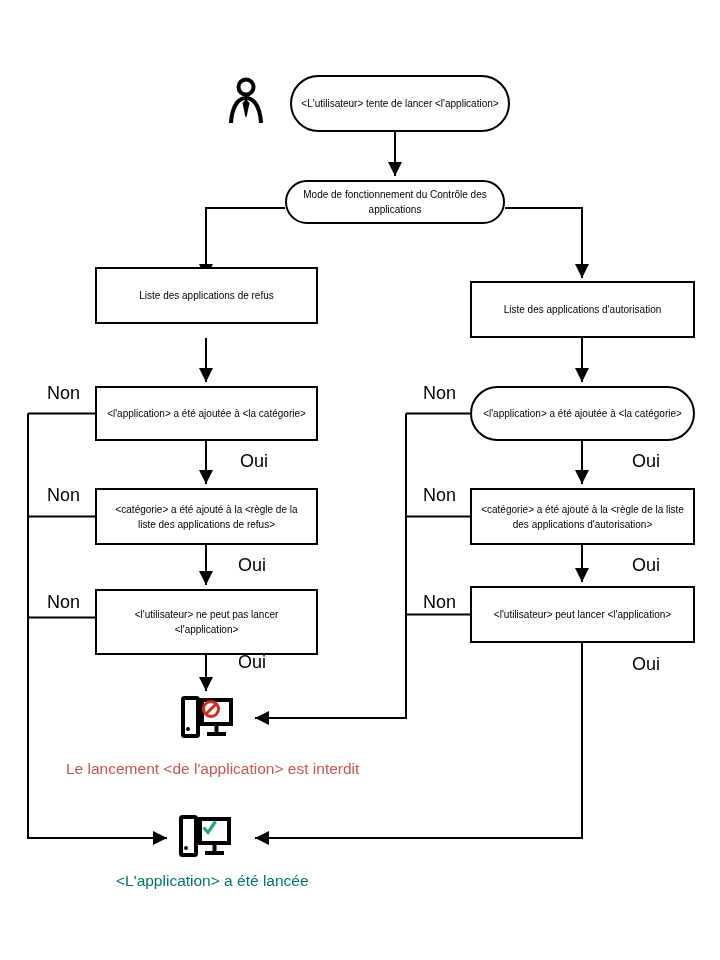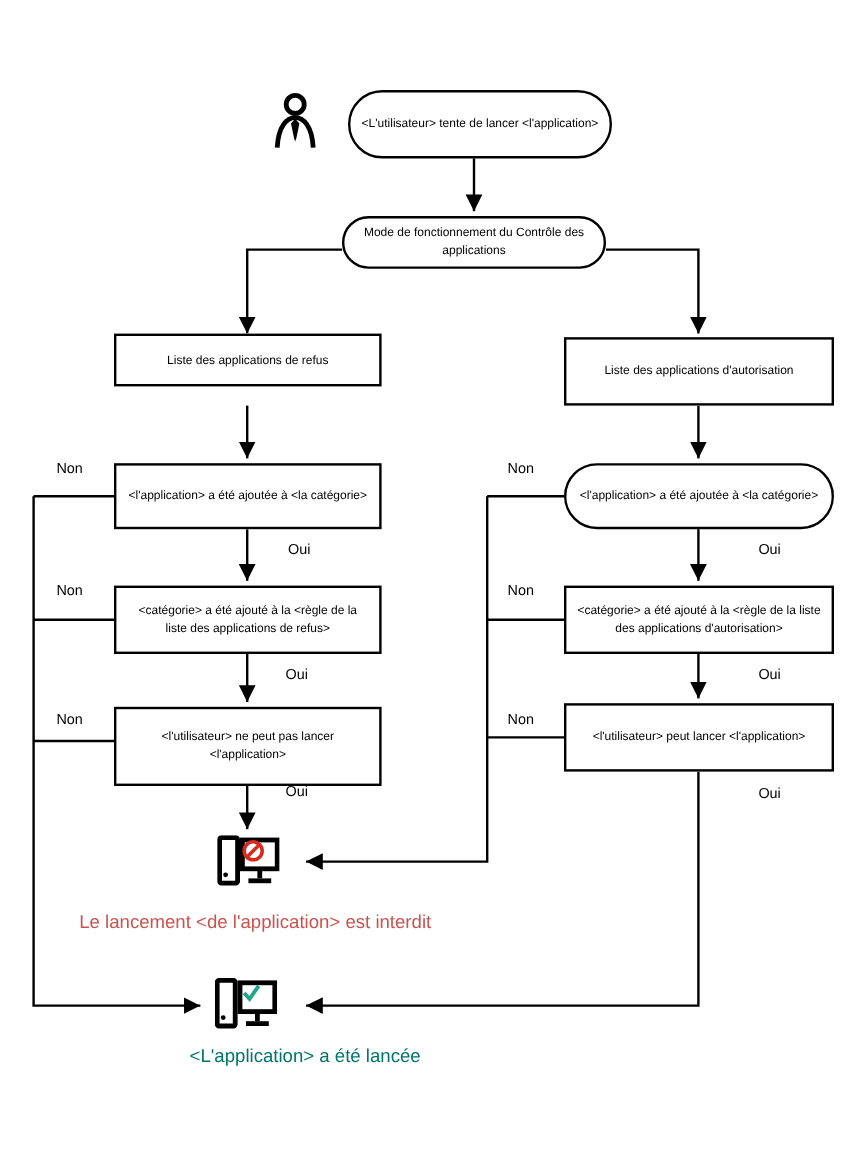--- a/index.html
+++ b/index.html
@@ -6,24 +6,24 @@
   html,body { background:#ffffff; }
   body { font-family:"Liberation Sans", sans-serif; color:#000; }
   .canvas { position:relative; width:720px; height:960px; background:#fff; overflow:hidden; }
   .lines { position:absolute; left:0; top:0; width:720px; height:960px; }
   .node {
     position:absolute; display:flex; align-items:center; justify-content:center;
     text-align:center; border:2px solid #000; background:#fff;
     font-size:10px; line-height:1.5; padding:4px 9px; color:#000;
   }
   .stadium { border-radius:30px;text-align:center; }
-  .lbl { position:absolute; font-size:12px; color:#000; }
+  .lbl { position:absolute; font-size:18px; color:#000; }
   .result { position:absolute; font-size:15.5px; white-space:nowrap;text-align:center; }
   .result.blocked { color:#c9534f; }
-  .result.launched { color:#00756a;margin-left:42px; }
+  .result.launched { color:#00756a; }
   .icon { position:absolute; }
 </style>
 </head>
 <body>
 
 <div class="canvas">
 
   <svg class="lines" viewBox="0 0 720 960">
     <defs>
       <marker id="arr" viewBox="0 0 10 10" refX="10" refY="5" markerWidth="7" markerHeight="7" orient="auto-start-reverse">
@@ -61,21 +61,21 @@
   <svg class="icon" style="left:227px; top:77px;" width="38" height="50" viewBox="0 0 38 50">
     <circle cx="19" cy="10" r="7.5" fill="none" stroke="#000" stroke-width="4"></circle>
     <path d="M 4 46 C 5 28 12 21 19 21 C 26 21 33 28 34 46" fill="none" stroke="#000" stroke-width="4"></path>
     <path d="M 19 22 L 15.5 26 L 18 38 L 19 41 L 20 38 L 22.5 26 Z" fill="#000"></path>
   </svg>
 
   <div class="node stadium" style="left:290px; top:75px; width:220px; height:57px;">&lt;L'utilisateur&gt; tente de lancer &lt;l'application&gt;</div>
 
   <div class="node stadium" style="left:285px; top:180px; width:220px; height:44px;">Mode de fonctionnement du Contrôle des applications</div>
 
-  <div class="node" style="left:95px; top:278px; width:223px; height:44px;">Liste des applications de refus</div>
+  <div class="node" style="left:95px; top:267px; width:223px; height:57px;">Liste des applications de refus</div>
 
   <div class="node" style="left:95px; top:386px; width:223px; height:55px;">&lt;l'application&gt; a été ajoutée à &lt;la catégorie&gt;</div>
 
   <div class="node" style="left:95px; top:488px; width:223px; height:57px;">&lt;catégorie&gt; a été ajouté à la &lt;règle de la liste des applications de refus&gt;</div>
 
   <div class="node" style="left:95px; top:589px; width:223px; height:66px;">&lt;l'utilisateur&gt; ne peut pas lancer &lt;l'application&gt;</div>
 
   <div class="node" style="left:470px; top:281px; width:225px; height:57px;">Liste des applications d'autorisation</div>
 
   <div class="node stadium" style="left:470px; top:386px; width:225px; height:55px;">&lt;l'application&gt; a été ajoutée à &lt;la catégorie&gt;</div>

